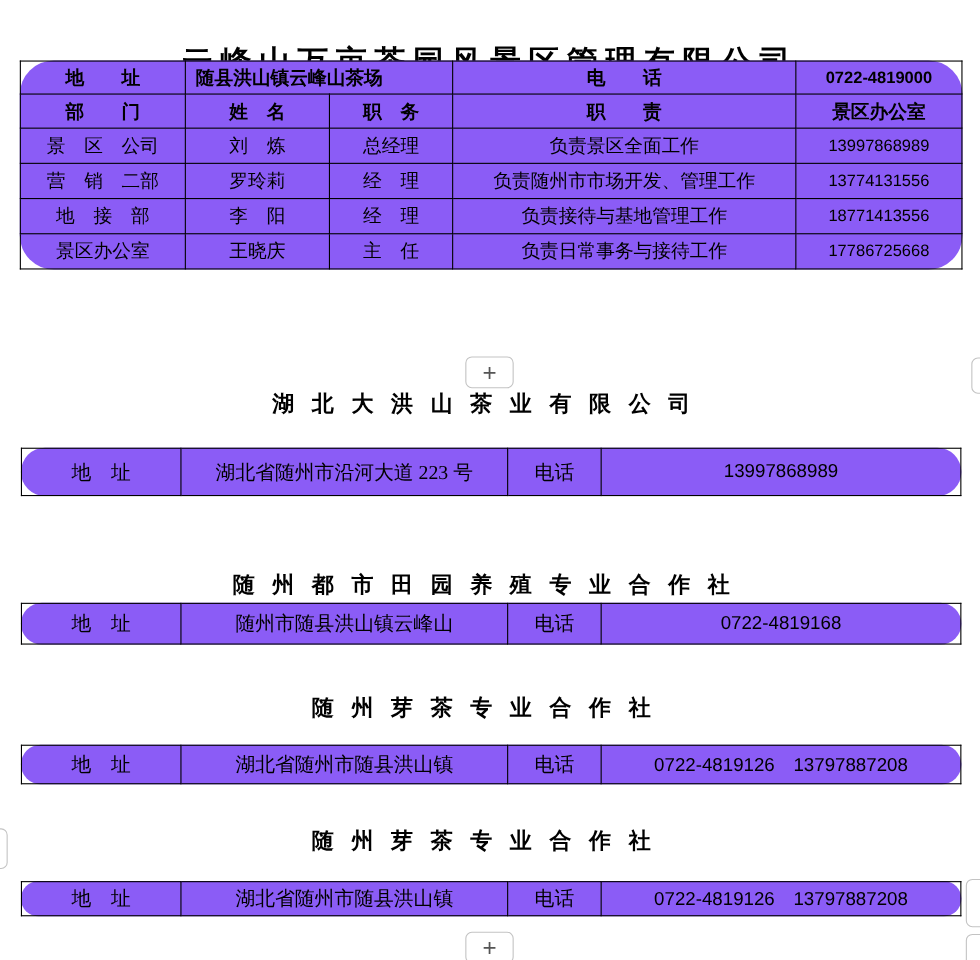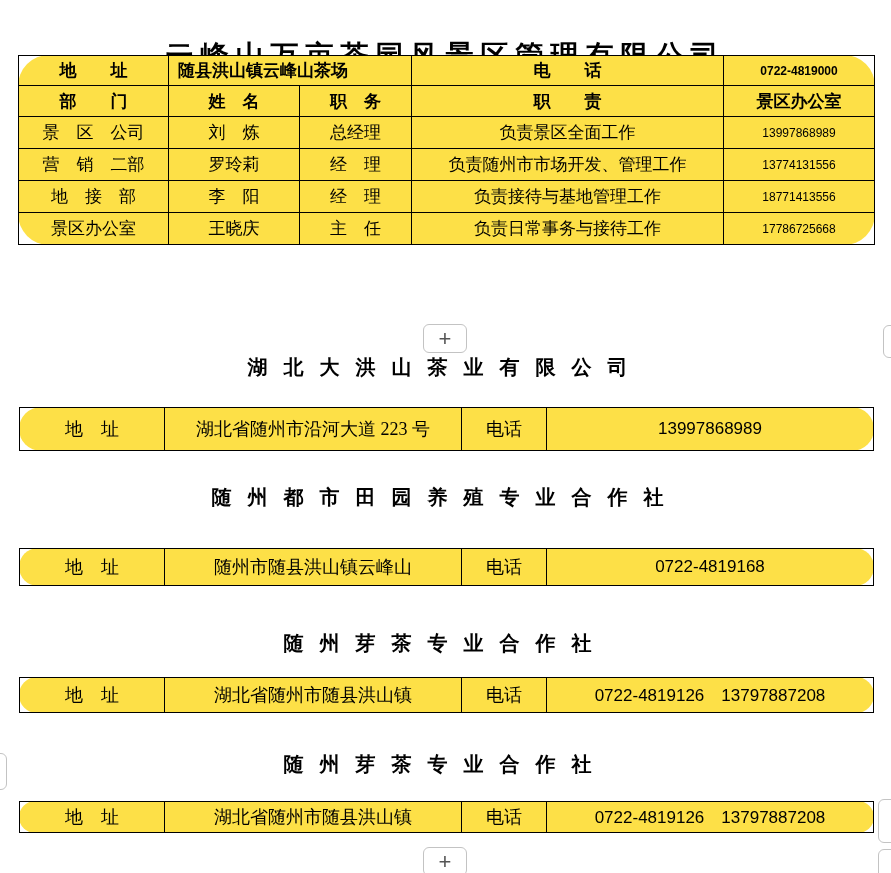--- a/index.html
+++ b/index.html
@@ -4,25 +4,25 @@
 <style>
   html,body{margin:0;padding:0;background:#fff;}
   .page{position:relative;width:891px;height:873px;background:#ffffff;overflow:hidden;
         font-family:"Liberation Serif","DejaVu Serif",serif;color:#000;}
 
   .doc-title{position:absolute;left:0;width:100%;text-align:center;font-weight:bold;
              white-space:nowrap;color:#000;}
   .title-main{top:5px;font-size:28px;letter-spacing:7px;margin-top:32px;}
   .title-section{font-size:20px;letter-spacing:16px;}
 
-  table{border-collapse:collapse;table-layout:fixed;position:absolute;background:#fde047;border-radius:31px;}
+  table{border-collapse:collapse;table-layout:fixed;position:absolute;background:#8b5cf6;border-radius:31px;}
   td{border:1.5px solid #000;text-align:center;vertical-align:middle;padding:0;
      font-size:17px;white-space:nowrap;overflow:hidden;}
   .bold{font-weight:bold;}
-  .num{font-family:"Liberation Sans","DejaVu Sans",sans-serif;font-size:12px;}
+  .num{font-family:"Liberation Sans","DejaVu Sans",sans-serif;font-size:15px;}
   .left{text-align:left;padding-left:9px;}
 
   .t1{left:18px;top:55px;width:856px;}
   .t1 tr.r1 td{height:29px;}
   .t1 tr.r2 td{height:30px;}
   .t1 tr.dr td{height:31px;}
 
   .ts{left:19px;width:854px;}
   .ts td{font-size:18px;}
   .ts .num{font-size:17px;}
@@ -36,21 +36,21 @@
       font-family:"Liberation Sans","DejaVu Sans",sans-serif;padding:0;cursor:pointer;}
   .plus-btn{width:44px;height:29px;}
   .plus-top{left:423px;top:324px;}
   .plus-bottom{left:423px;top:847px;}
   .edge-r1{left:883px;top:325px;width:44px;height:33px;}
   .edge-l1{left:-37px;top:753px;width:44px;height:37px;}
   .edge-r2{left:878px;top:799px;width:44px;height:44px;}
   .edge-r3{left:878px;top:849px;width:44px;height:40px;}
 
   .tt2{top:354px;}
-  .tt3{top:484px;}
+  .tt3{top:518px;}
   .tt4{top:630px;}
   .tt5{top:751px;}
 </style>
 </head>
 <body>
 
 <div class="page">
 
   <div class="doc-title title-main">云峰山万亩茶园风景区管理有限公司</div>
 

